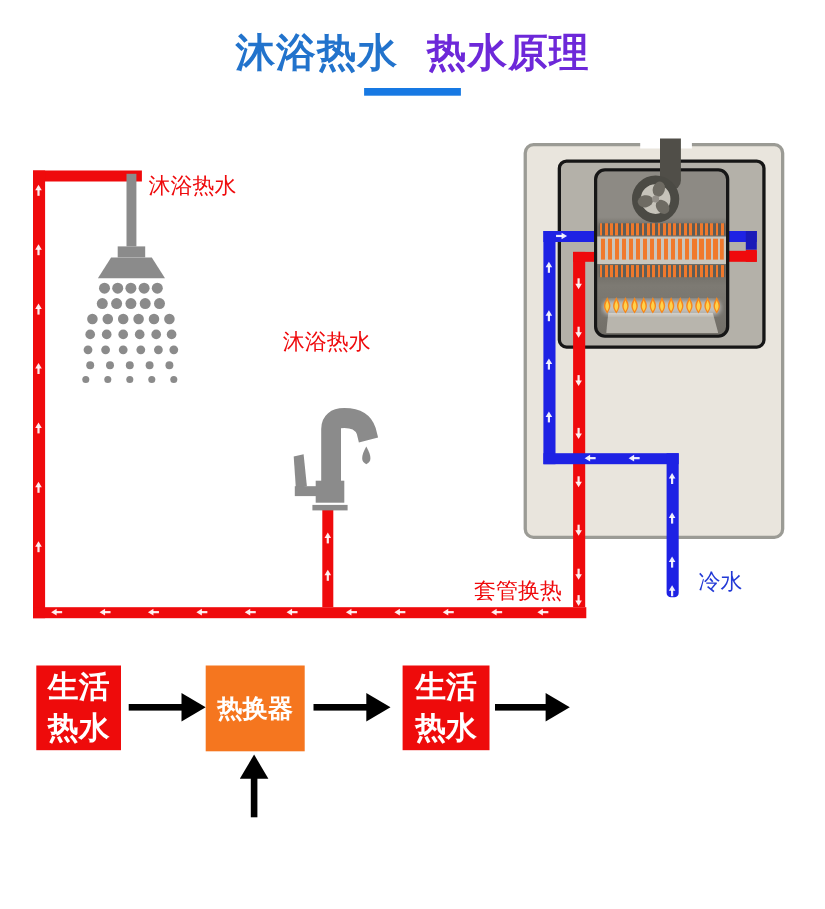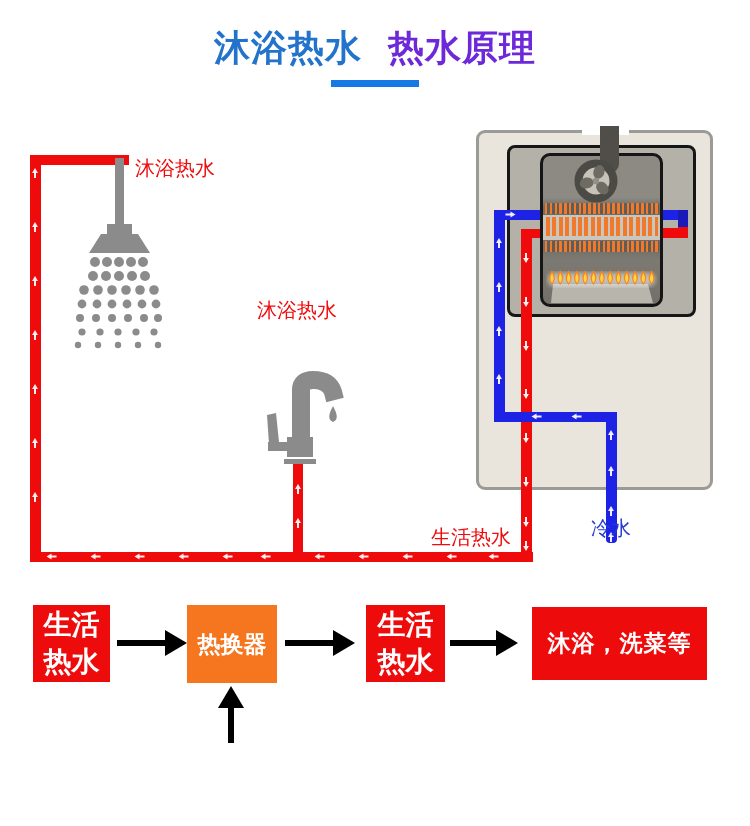--- a/index.html
+++ b/index.html
@@ -254,22 +254,22 @@
     <path d="M46,83 L46,30 Q46,20 58,20 Q74,20 78,32 L80,40" fill="none" stroke="#8b8b8b" stroke-width="18"></path>
     <path d="M78,46 C73,55 73,60 78,62 C83,60 83,55 78,46 Z" fill="#8b8b8b"></path>
     <polygon points="12,55 21,53 24,82 14,84" fill="#8b8b8b"></polygon>
     <rect x="13" y="82" width="20" height="9" fill="#8b8b8b"></rect>
     <rect x="32" y="77" width="26" height="20" fill="#8b8b8b"></rect>
     <rect x="29" y="99" width="32" height="5" fill="#8b8b8b"></rect>
   </svg>
 
   <div class="dlabel dred" style="left:135px;top:155px">沐浴热水</div>
   <div class="dlabel dred" style="left:257px;top:297px">沐浴热水</div>
-  <div class="dlabel dred" style="left:431px;top:524px">生活热水</div>
-  <div class="dlabel dblue" style="left:591px;top:515px">冷水</div>
+  <div class="dlabel dred" style="left:431px;top:524px">套管换热</div>
+  <div class="dlabel dblue" style="left:635px;top:515px">冷水</div>
 
   <div class="fbox fred" style="left:33px;top:605px;width:77px;height:77px">
     <span>生活</span>
     <span>热水</span>
   </div>
   <div class="shaft-h abs" style="left:117px;top:640px;width:50px"></div>
   <div class="head-r abs" style="left:165px;top:630px"></div>
 
   <div class="fbox forange" style="left:187px;top:605px;width:90px;height:78px;font-size:23px">
     <span>热换器</span>
@@ -277,20 +277,17 @@
   <div class="shaft-h abs" style="left:285px;top:640px;width:50px"></div>
   <div class="head-r abs" style="left:333px;top:630px"></div>
 
   <div class="fbox fred" style="left:366px;top:605px;width:79px;height:77px">
     <span>生活</span>
     <span>热水</span>
   </div>
   <div class="shaft-h abs" style="left:450px;top:640px;width:48px"></div>
   <div class="head-r abs" style="left:496px;top:630px"></div>
 
-  <div class="fbox fred" style="left:532px;top:607px;width:175px;height:73px;font-size:23px;letter-spacing:1px">
-    <span>沐浴，洗菜等</span>
-  </div>
 
   <div class="head-u abs" style="left:218px;top:686px"></div>
   <div class="shaft-v abs" style="left:228px;top:706px;height:37px"></div>
 
 </div>
 
 </body></html>

